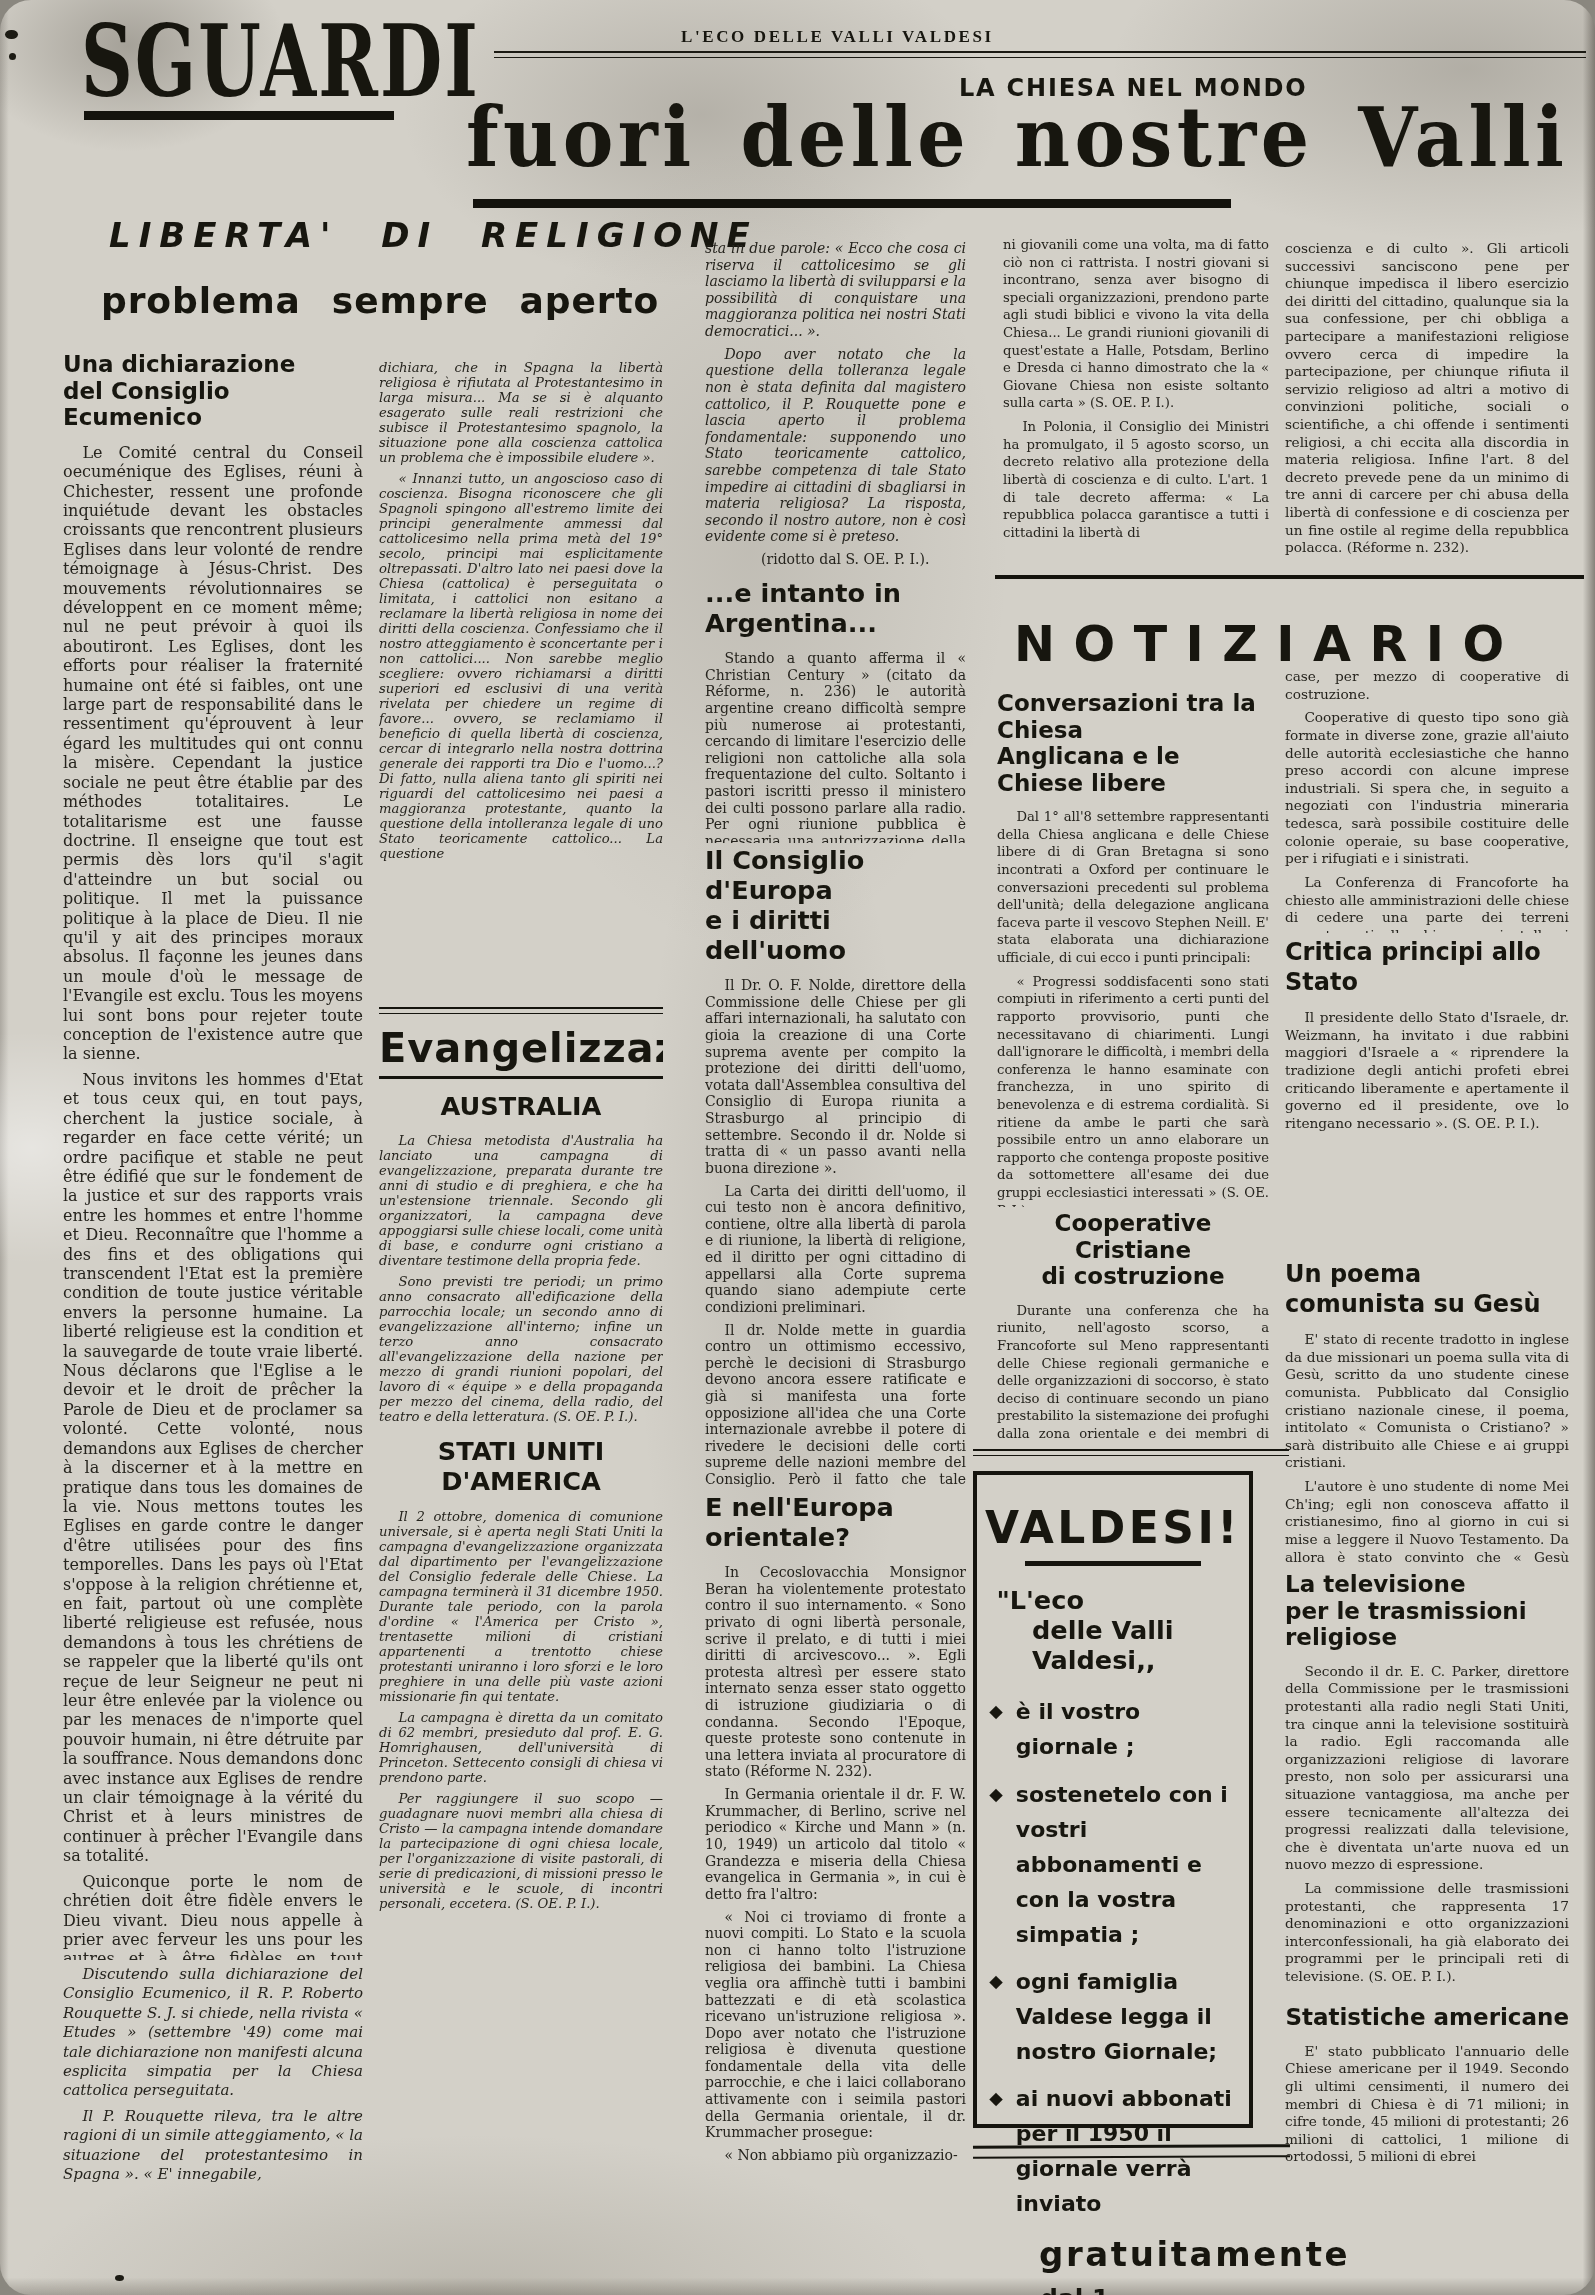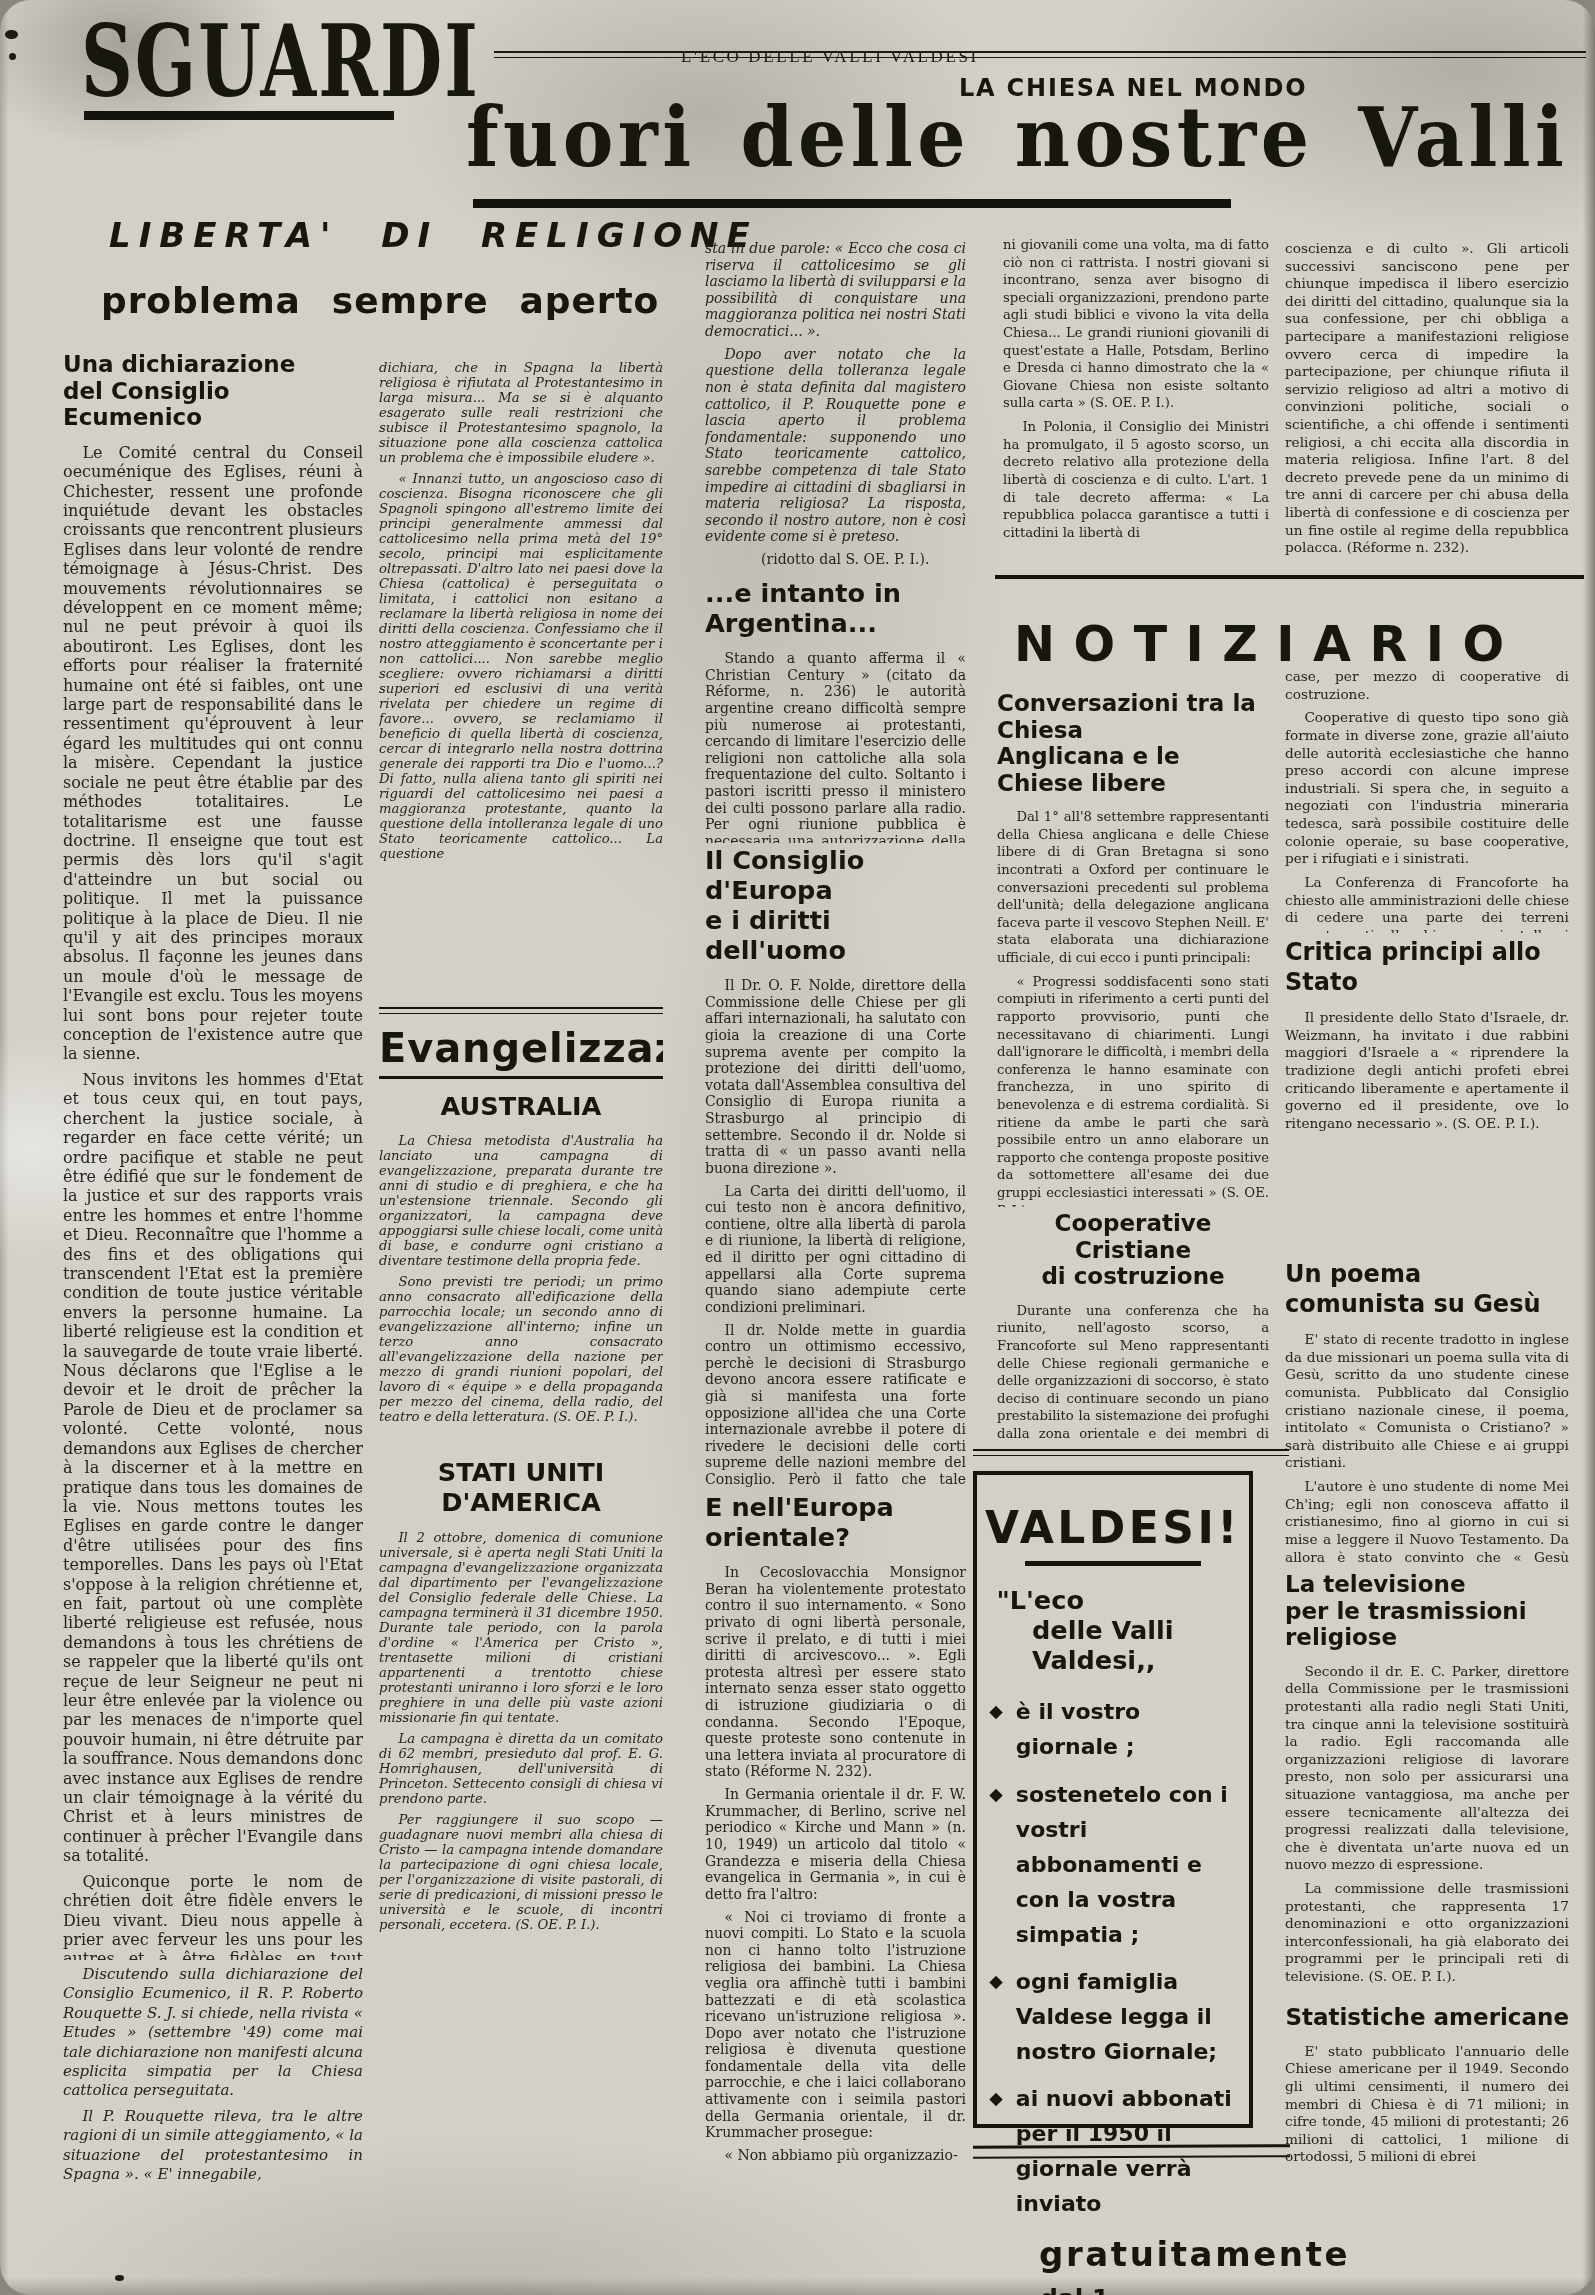--- a/index.html
+++ b/index.html
@@ -21,21 +21,21 @@
     color:#26241e;
     font-family:"DejaVu Serif", serif;
     border-radius:31px;
   }
   .abs{position:absolute;}
   .ink{color:#17160f;}
   
   .sguardi{left:81px;top:12.3px;font-family:"DejaVu Serif",serif;font-weight:bold;font-size:92px;line-height:1;
     letter-spacing:2.6px;transform:scaleX(.78) scaleY(1.08);transform-origin:left top;}
   .sguardi-bar{left:84px;top:111px;width:310px;height:8.8px;background:#14130d;}
-  .paper-name{left:681px;top:26.5px;font-family:"Liberation Serif",serif;font-weight:normal;font-size:17px;letter-spacing:2.6px;margin-top:20px;}
+  .paper-name{left:681px;top:26.5px;font-family:"Liberation Serif",serif;font-weight:bold;font-size:17px;letter-spacing:2.6px;}
   .top-rule{left:494px;top:51px;width:1092px;height:3.5px;border-top:2.6px solid #1a1912;border-bottom:1.8px solid #1a1912;}
   .kicker{left:959px;top:74px;font-family:"DejaVu Sans",sans-serif;font-weight:bold;font-size:24px;letter-spacing:1.8px;}
   .main-headline{left:466px;top:97px;font-family:"DejaVu Serif",serif;font-weight:bold;font-size:76px;line-height:1;
     letter-spacing:4.4px;word-spacing:14px;transform:scaleY(1.08);transform-origin:left top;}
   .headline-bar{left:473px;top:199px;width:758px;height:8.8px;background:#13120c;}
   
   .liberta-1{left:109px;top:215px;font-family:"DejaVu Sans",sans-serif;font-weight:bold;font-size:34px;letter-spacing:8px;word-spacing:23px;font-style:italic;}
   .liberta-2{left:101px;top:280px;font-family:"DejaVu Sans",sans-serif;font-weight:bold;font-size:36px;letter-spacing:0.9px;word-spacing:17.6px;}
   
   .colblk{position:absolute;text-align:justify;overflow:hidden;}
@@ -110,21 +110,21 @@
     <p class="t2 noind">dichiara, che in Spagna la libertà religiosa è rifiutata al Protestantesimo in larga misura... Ma se si è alquanto esagerato sulle reali restrizioni che subisce il Protestantesimo spagnolo, la situazione pone alla coscienza cattolica un problema che è impossibile eludere ».</p>
     <p class="t2">« Innanzi tutto, un angoscioso caso di coscienza. Bisogna riconoscere che gli Spagnoli spingono all'estremo limite dei principi generalmente ammessi dal cattolicesimo nella prima metà del 19° secolo, principi mai esplicitamente oltrepassati. D'altro lato nei paesi dove la Chiesa (cattolica) è perseguitata o limitata, i cattolici non esitano a reclamare la libertà religiosa in nome dei diritti della coscienza. Confessiamo che il nostro atteggiamento è sconcertante per i non cattolici.... Non sarebbe meglio scegliere: ovvero richiamarsi a diritti superiori ed esclusivi di una verità rivelata per chiedere un regime di favore... ovvero, se reclamiamo il beneficio di quella libertà di coscienza, cercar di integrarlo nella nostra dottrina generale dei rapporti tra Dio e l'uomo...? Di fatto, nulla aliena tanto gli spiriti nei riguardi del cattolicesimo nei paesi a maggioranza protestante, quanto la questione della intolleranza legale di uno Stato teoricamente cattolico... La questione</p>
   </div>
 
   <div class="colblk" style="left:379px;top:1007px;width:284px;height:1173px;">
     <div class="evang-rule"></div>
     <h2 class="evang-title ink">Evangelizzazione</h2>
     <h3 class="head-md2 head-ctr ink">AUSTRALIA</h3>
     <p class="t2">La Chiesa metodista d'Australia ha lanciato una campagna di evangelizzazione, preparata durante tre anni di studio e di preghiera, e che ha un'estensione triennale. Secondo gli organizzatori, la campagna deve appoggiarsi sulle chiese locali, come unità di base, e condurre ogni cristiano a diventare testimone della propria fede.</p>
     <p class="t2">Sono previsti tre periodi; un primo anno consacrato all'edificazione della parrocchia locale; un secondo anno di evangelizzazione all'interno; infine un terzo anno consacrato all'evangelizzazione della nazione per mezzo di grandi riunioni popolari, del lavoro di « équipe » e della propaganda per mezzo del cinema, della radio, del teatro e della letteratura. (S. OE. P. I.).</p>
-    <h3 class="head-md2 head-ctr ink" style="margin-top:33px;">STATI UNITI D'AMERICA</h3>
+    <h3 class="head-md2 head-ctr ink" style="margin-top:12px;">STATI UNITI D'AMERICA</h3>
     <p class="t2">Il 2 ottobre, domenica di comunione universale, si è aperta negli Stati Uniti la campagna d'evangelizzazione organizzata dal dipartimento per l'evangelizzazione del Consiglio federale delle Chiese. La campagna terminerà il 31 dicembre 1950. Durante tale periodo, con la parola d'ordine « l'America per Cristo », trentasette milioni di cristiani appartenenti a trentotto chiese protestanti uniranno i loro sforzi e le loro preghiere in una delle più vaste azioni missionarie fin qui tentate.</p>
     <p class="t2">La campagna è diretta da un comitato di 62 membri, presieduto dal prof. E. G. Homrighausen, dell'università di Princeton. Settecento consigli di chiesa vi prendono parte.</p>
     <p class="t2">Per raggiungere il suo scopo — guadagnare nuovi membri alla chiesa di Cristo — la campagna intende domandare la partecipazione di ogni chiesa locale, per l'organizzazione di visite pastorali, di serie di predicazioni, di missioni presso le università e le scuole, di incontri personali, eccetera. (S. OE. P. I.).</p>
   </div>
 
   <div class="colblk" style="left:705px;top:240px;width:261px;height:333px;">
     <p class="t3i noind">sta in due parole: « Ecco che cosa ci riserva il cattolicesimo se gli lasciamo la libertà di svilupparsi e la possibilità di conquistare una maggioranza politica nei nostri Stati democratici... ».</p>
     <p class="t3i">Dopo aver notato che la questione della tolleranza legale non è stata definita dal magistero cattolico, il P. Rouquette pone e lascia aperto il problema fondamentale: supponendo uno Stato teoricamente cattolico, sarebbe competenza di tale Stato impedire ai cittadini di sbagliarsi in materia religiosa? La risposta, secondo il nostro autore, non è così evidente come si è preteso.</p>
     <p class="t3 credit">(ridotto dal S. OE. P. I.).</p>
   </div>

